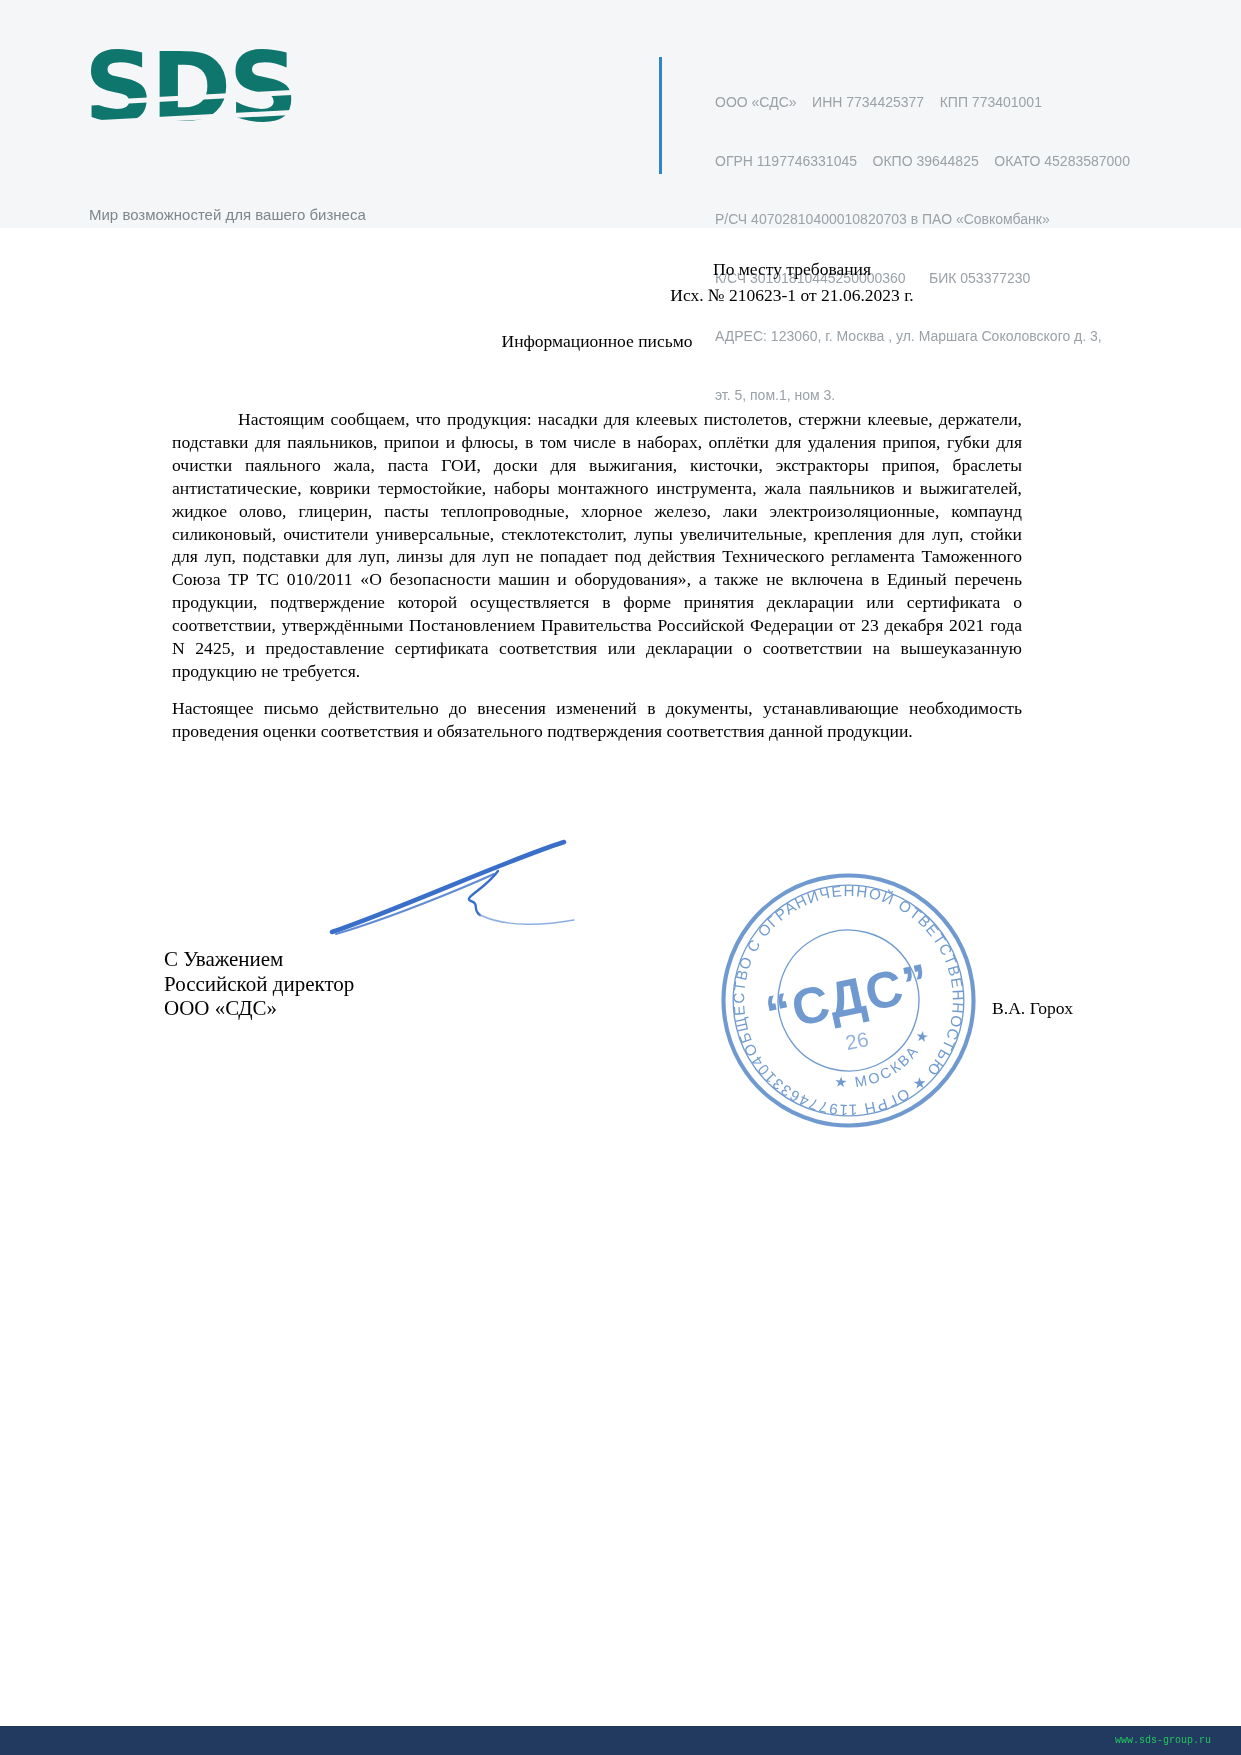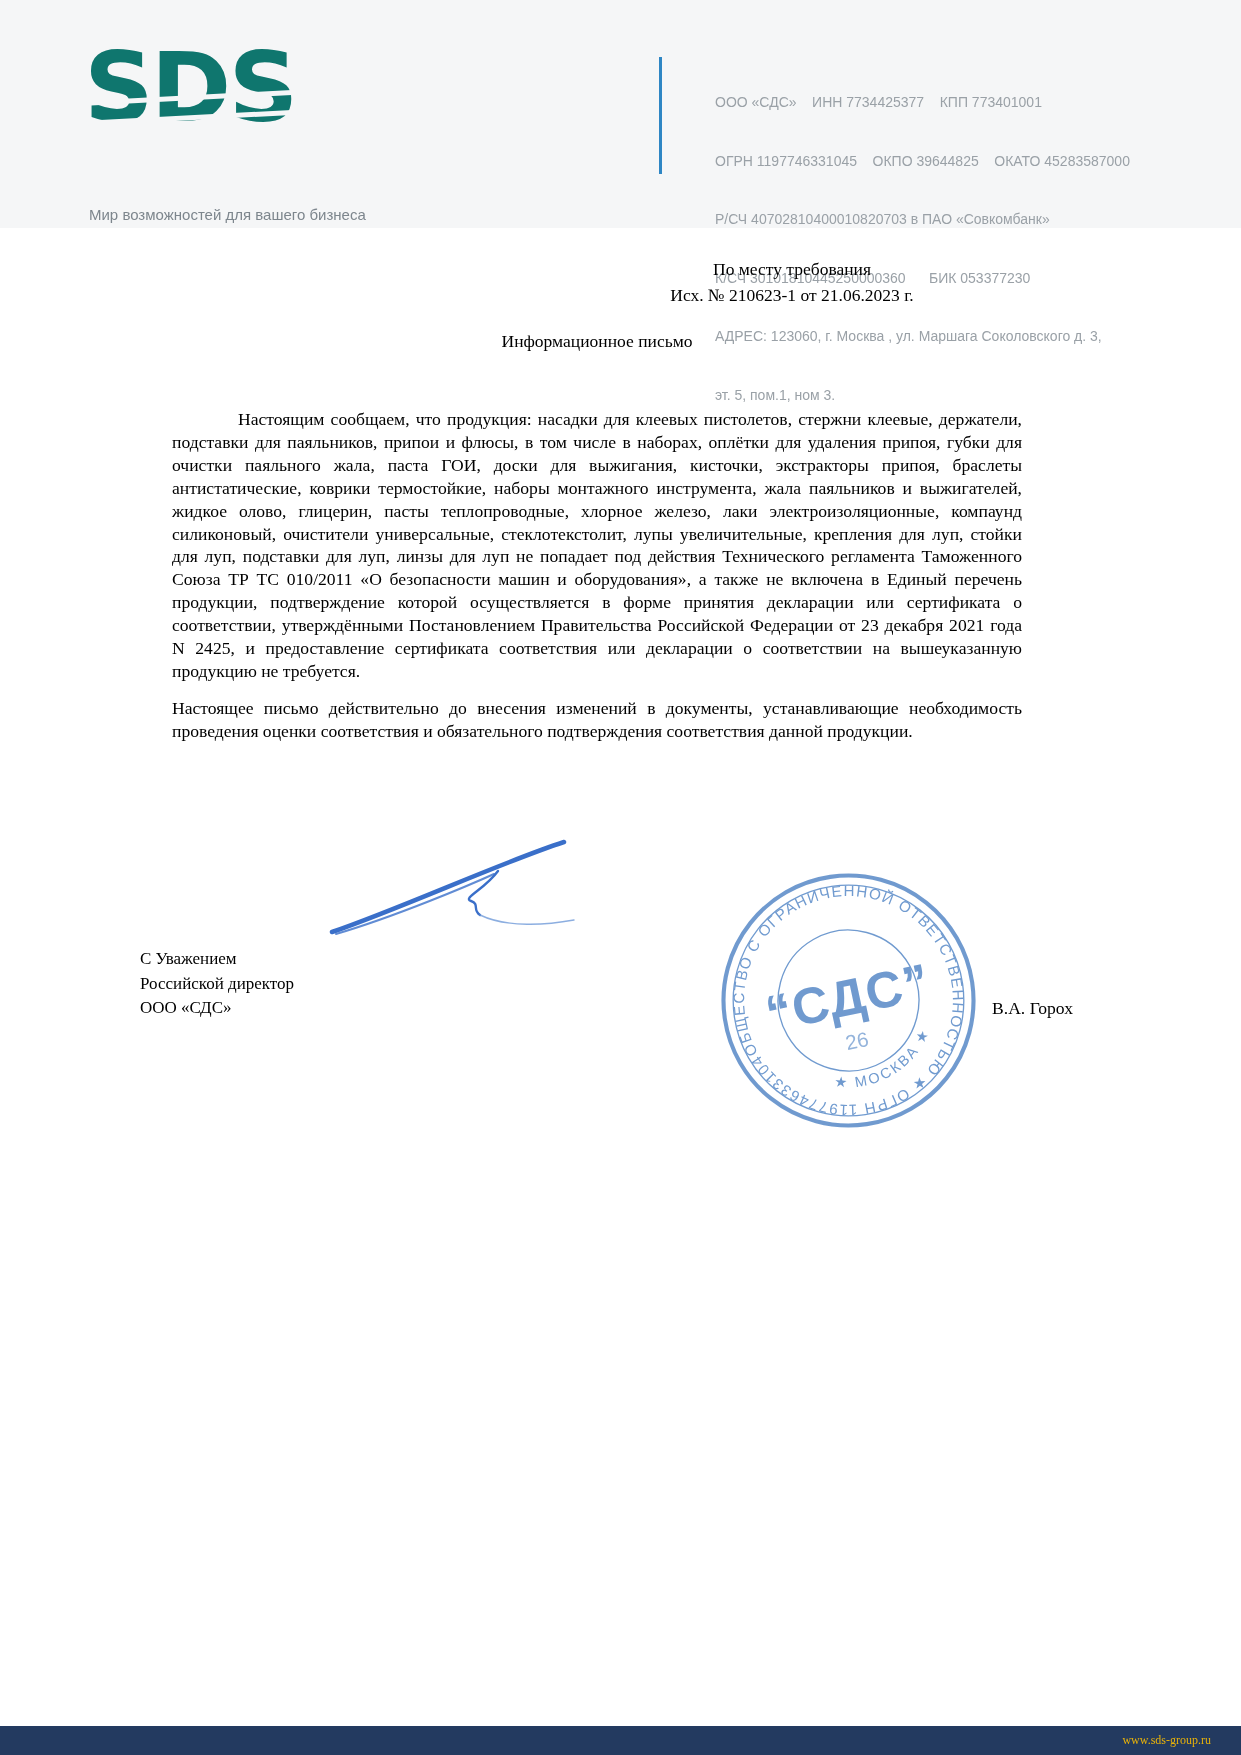--- a/index.html
+++ b/index.html
@@ -38,36 +38,36 @@
     text-align:center;font-size:17.5px;
   }
   .body-text{
     position:absolute;left:158px;top:394px;width:878px;
     font-size:17.6px;line-height:22.9px;text-align:justify;
   }
   .body-text p{margin:14px;}
   .body-text p.indent{text-indent:66px;}
   
   .closing{
-    position:absolute;left:140px;top:947px;
-    font-size:17px;line-height:24.5px;
+    position:absolute;left:164px;top:947px;
+    font-size:21px;line-height:24.5px;
   }
   .sig-svg{position:absolute;left:322px;top:836px;width:255px;height:102px;}
   .signer-name{
     position:absolute;left:992px;top:998px;font-size:17.6px;
   }
   .stamp-svg{position:absolute;left:715px;top:867px;width:267px;height:267px;opacity:.8;}
   .stamp-svg text{font-family:"Liberation Sans", sans-serif;fill:#4d82c4;}
   
   .footer-bar{
     position:absolute;left:0;bottom:0;width:1241px;height:29px;
     background:#233a60;display:flex;align-items:center;justify-content:flex-end;
   }
   .footer-link{
-    font-family:Liberation Serif, serif;font-size:12px;color:#eab308;
+    font-family:Liberation Mono, monospace;font-size:10px;color:#22c55e;
     text-decoration:none;margin-right:30px;
   }
 </style>
 </head>
 <body>
 
 <div class="page">
 
   <div class="top-band">
     <div class="logo-box">

